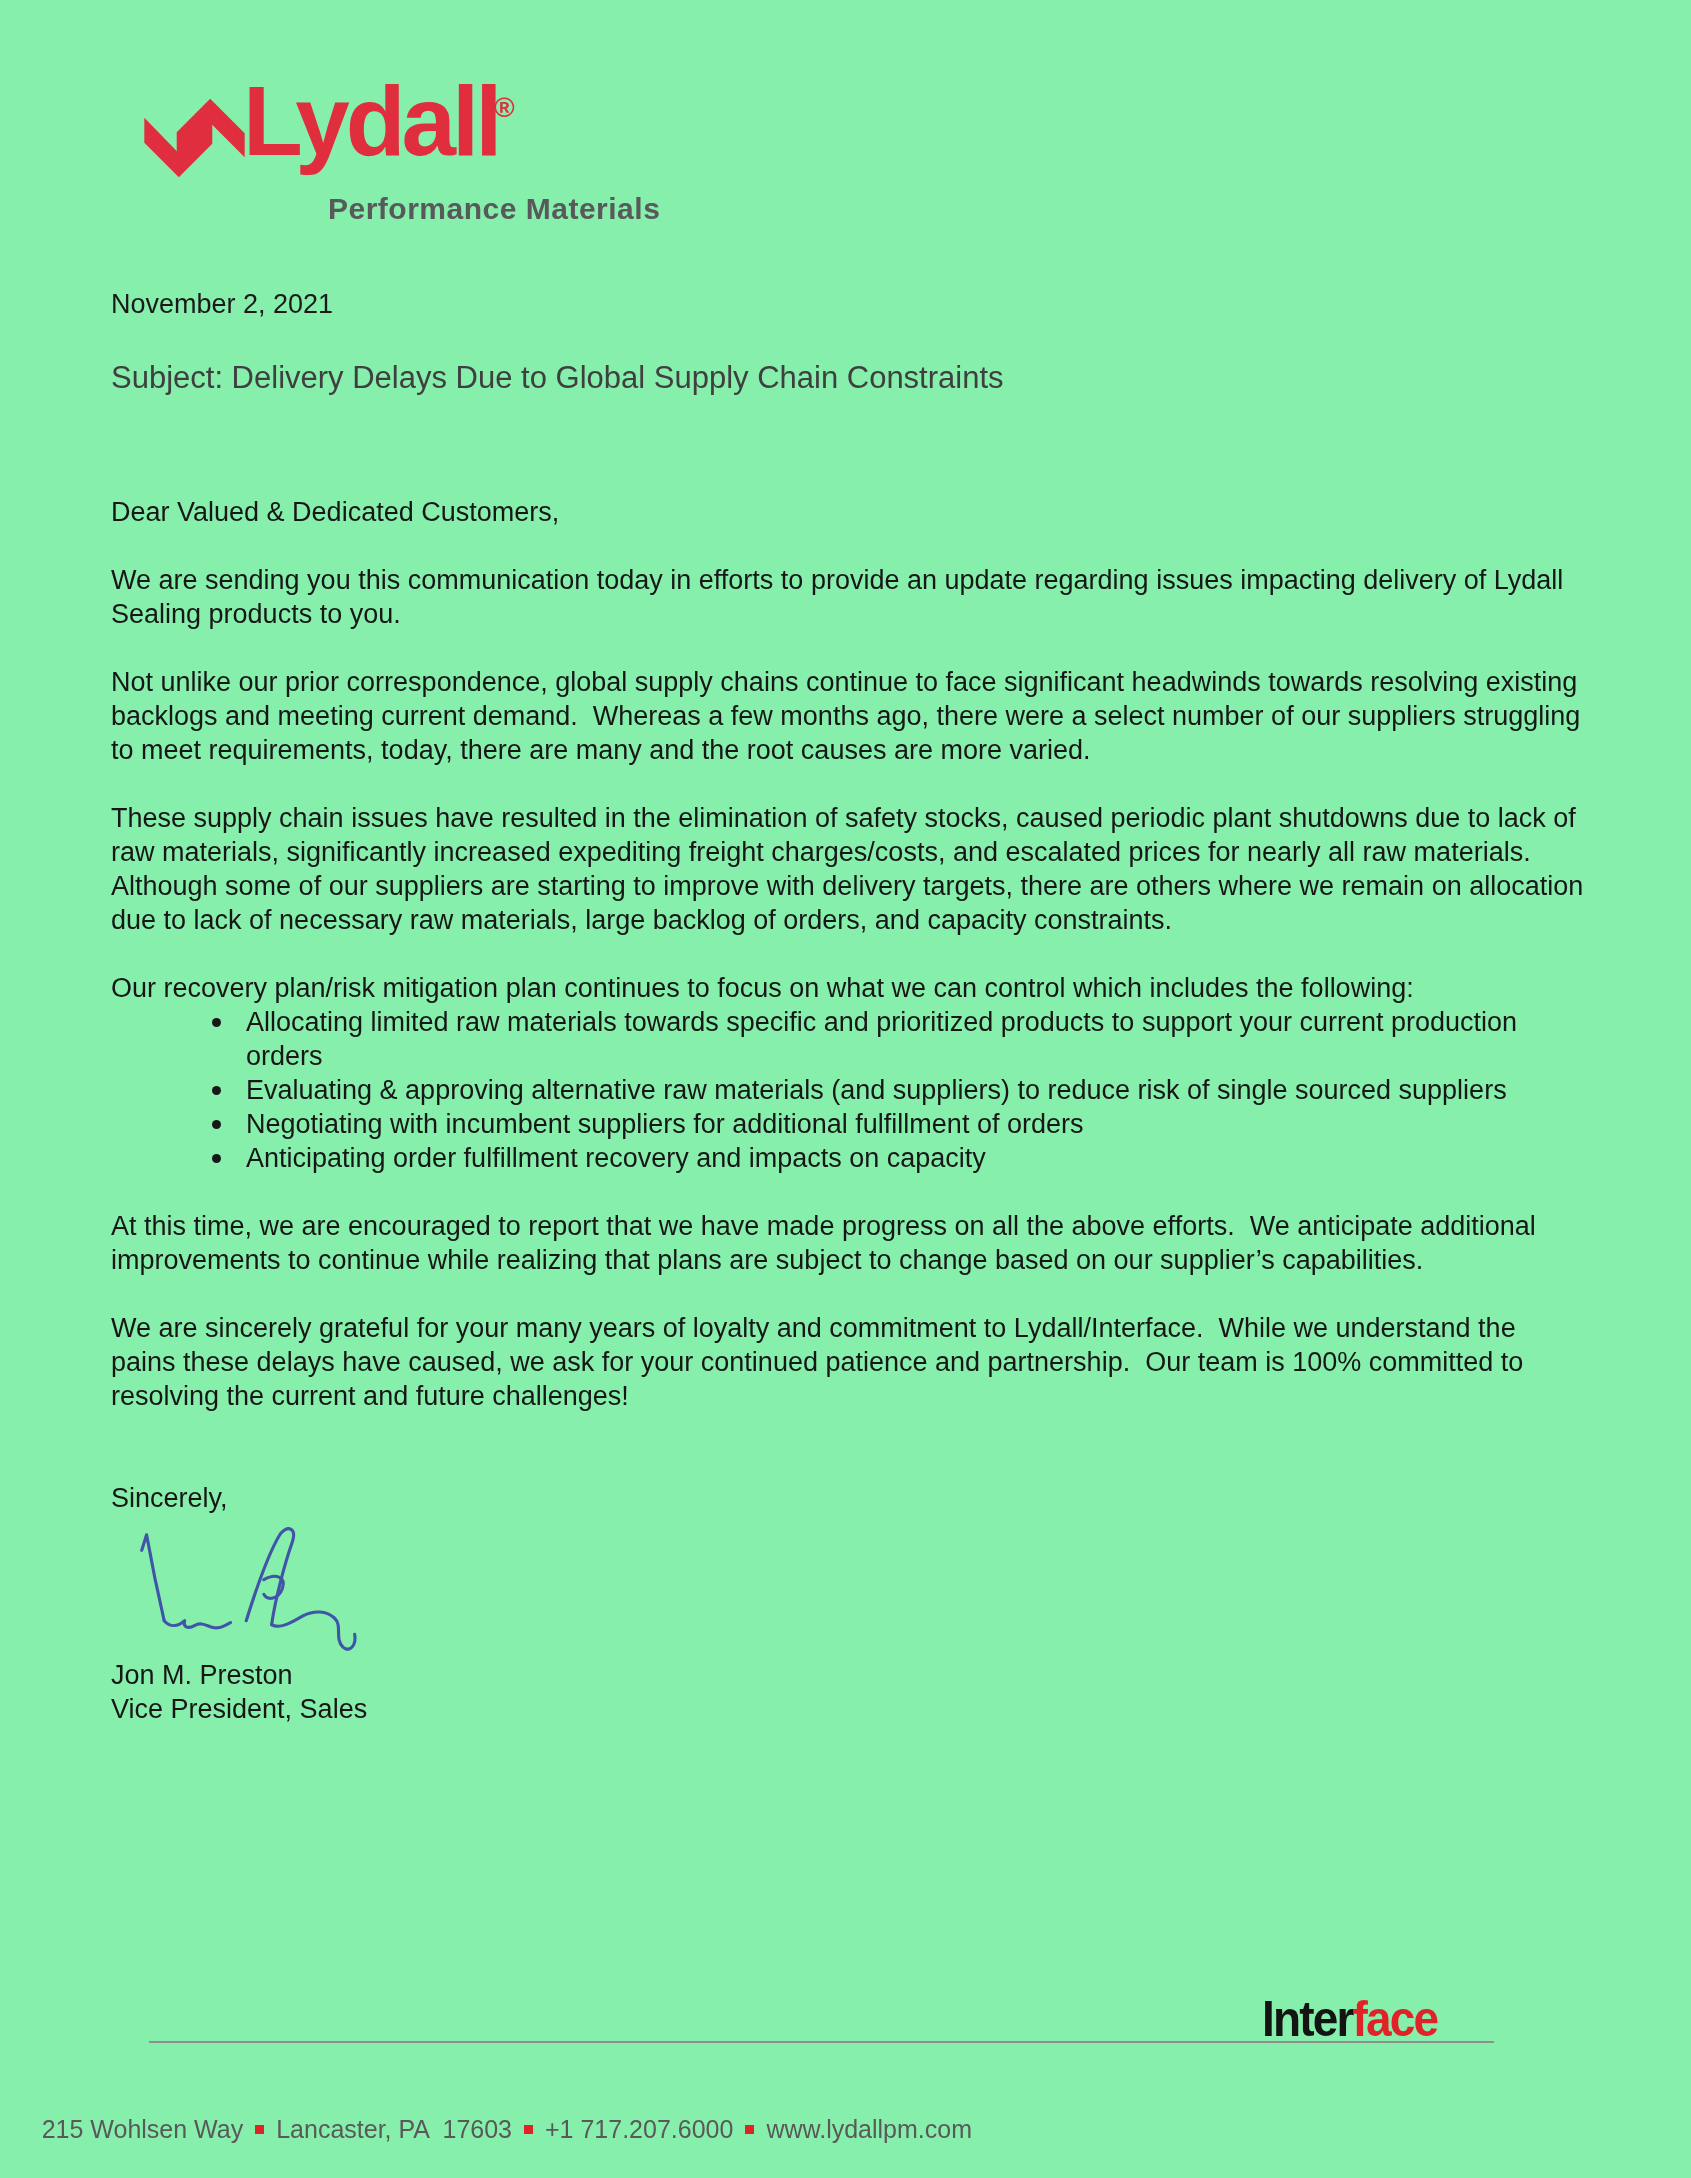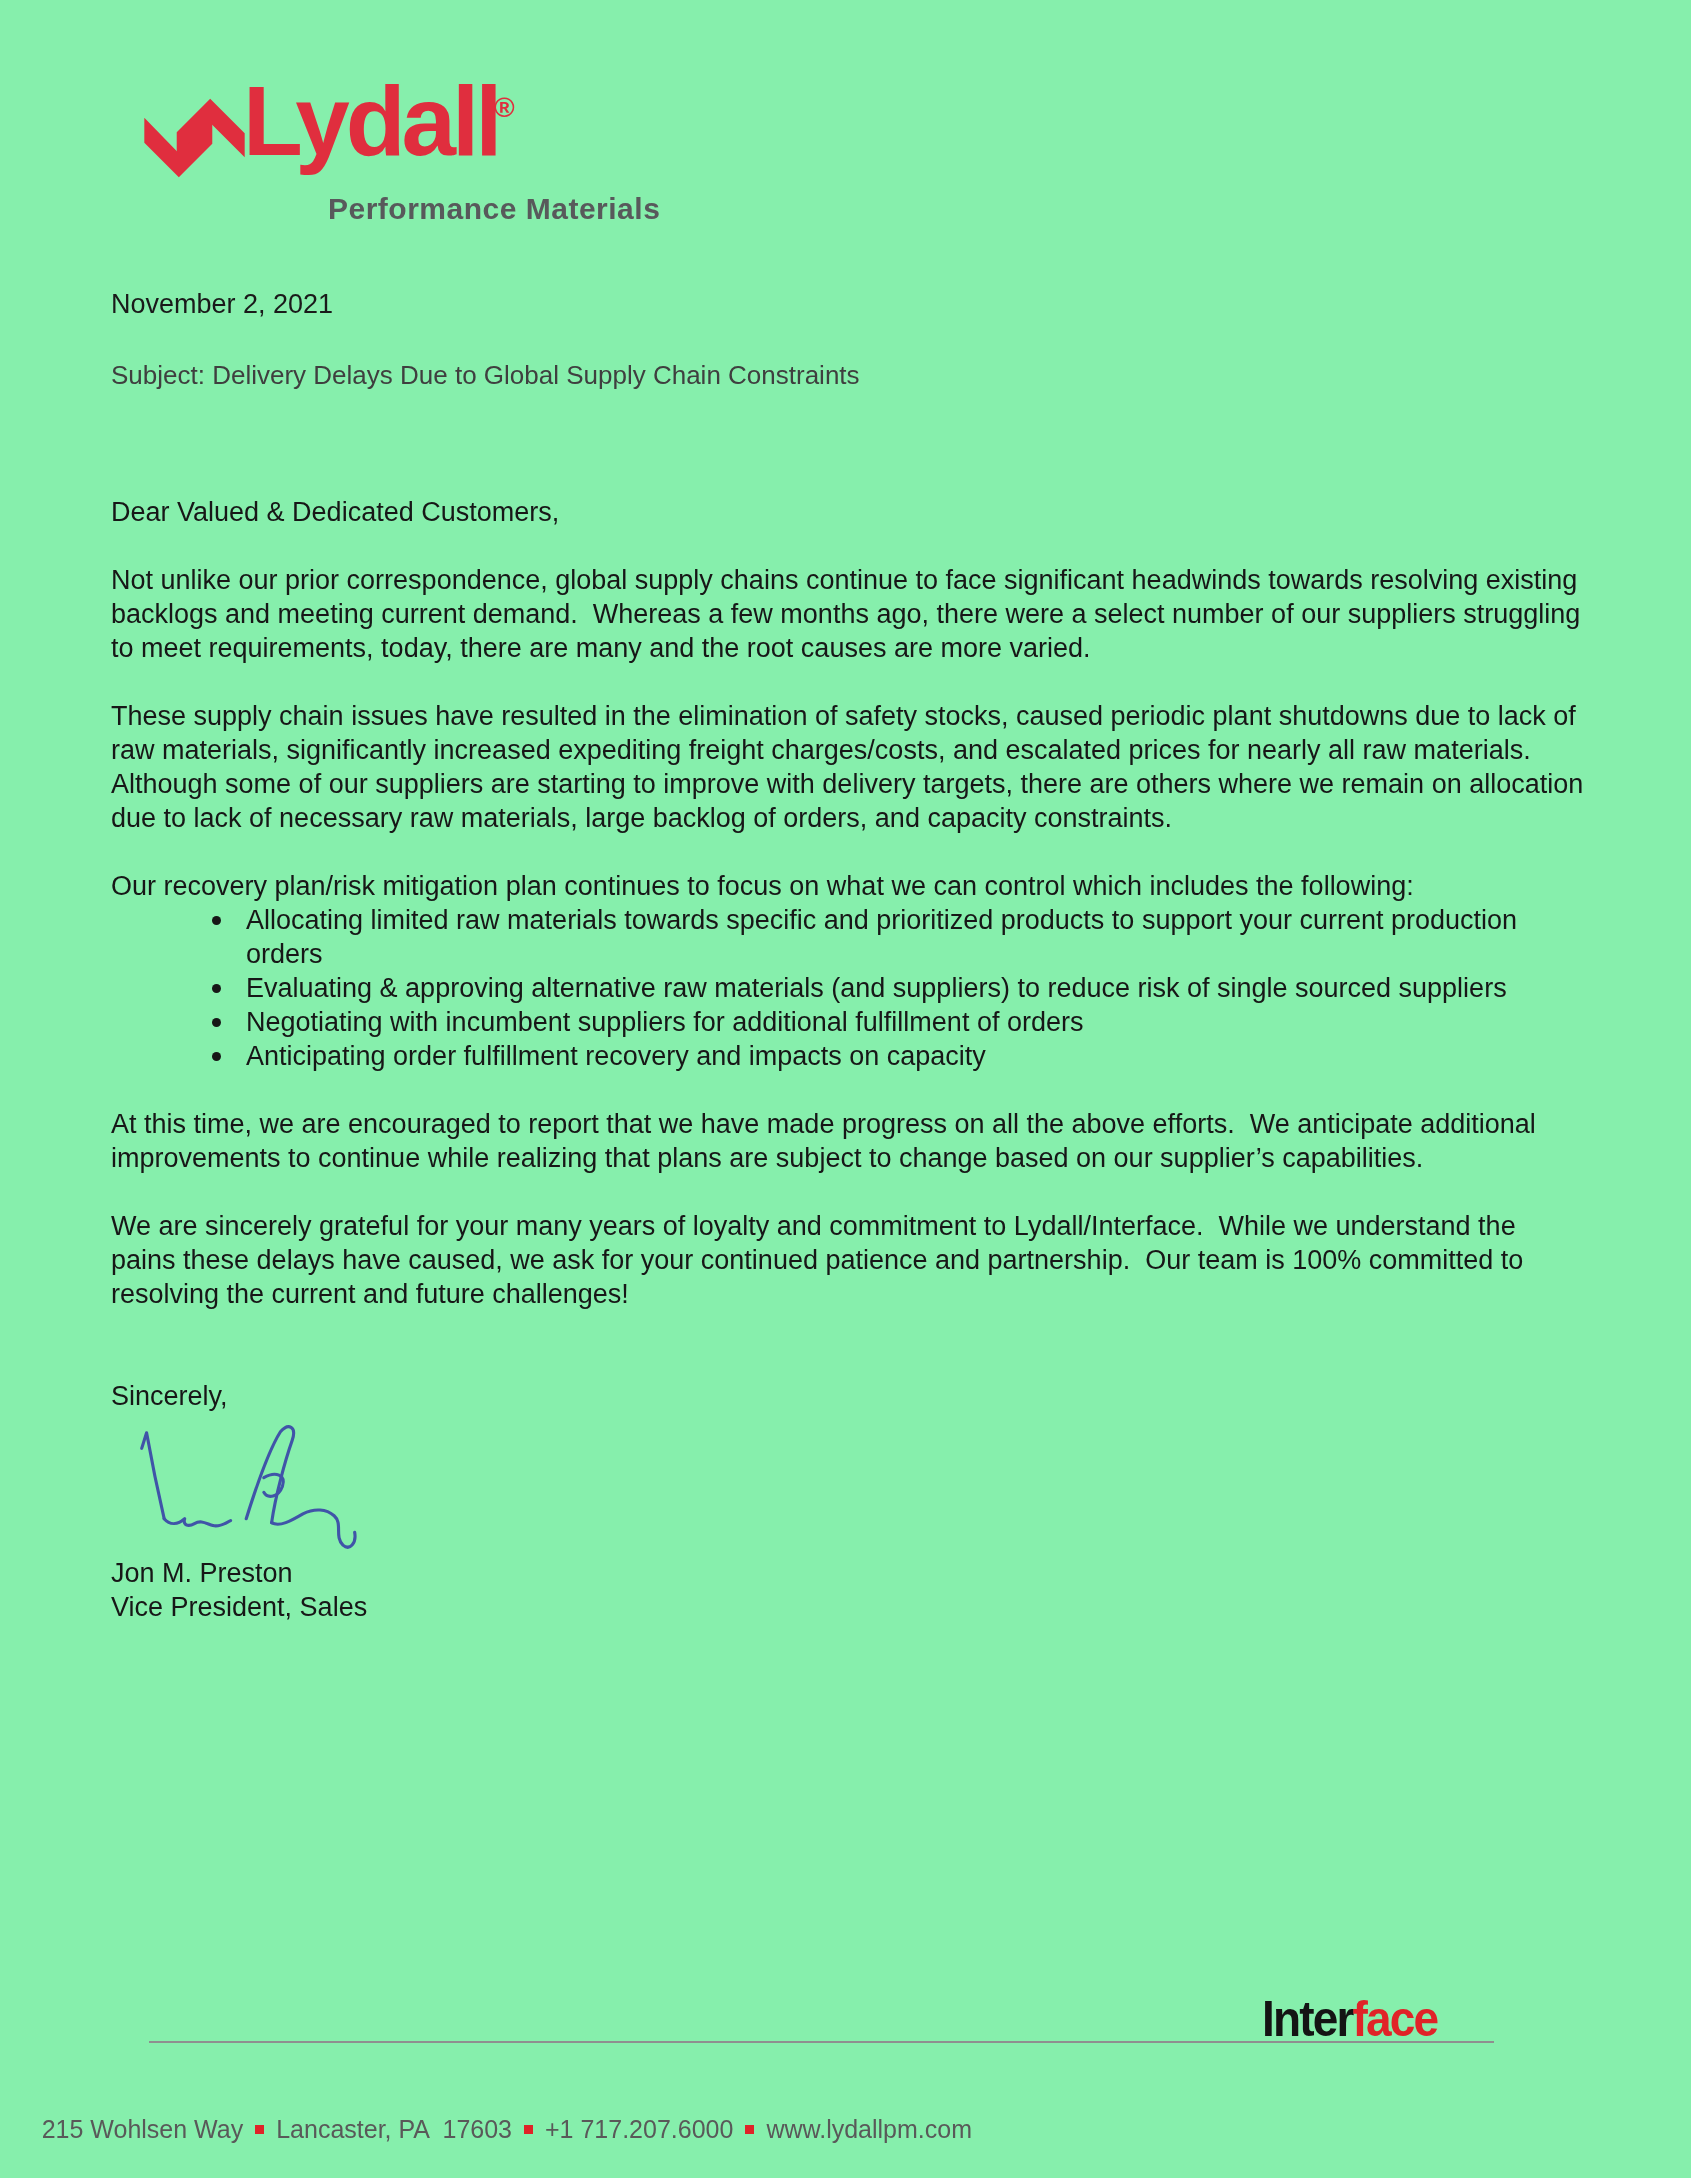--- a/index.html
+++ b/index.html
@@ -34,21 +34,21 @@
     font-size: 30px; font-weight: bold; color: #58595b; letter-spacing: 0.5px;
   }
 
   
   .date {
     position: absolute; left: 111px; top: 289px;
     font-size: 27px; color: #1a1a1a;
   }
   .subject {
     position: absolute; left: 111px; top: 360px;
-    font-size: 26px; color: #3f3f3f; white-space: pre-wrap;
+    font-size: 31px; color: #3f3f3f; white-space: pre-wrap;
   }
 
   
   .content {
     position: absolute; left: 111px; top: 495px; width: 1476px;
     font-size: 27px; line-height: 34px; color: #171717;
   }
   .content p { margin: 0 0 34px 0; white-space: pre-wrap; }
   .content p.no-gap { margin-bottom: 0; }
   .content ul {
@@ -101,20 +101,21 @@
     <div class="regmark">®</div>
     <div class="tagline">Performance Materials</div>
   </header>
 
   <div class="date">November 2, 2021</div>
   <div class="subject">Subject: Delivery Delays Due to Global Supply Chain Constraints</div>
 
   <main class="content">
     <p>Dear Valued &amp; Dedicated Customers,</p>
 
+    <p>We are sending you this communication today in efforts to provide an update regarding issues impacting delivery of Lydall Sealing products to you.</p>
     <p>Not unlike our prior correspondence, global supply chains continue to face significant headwinds towards resolving existing backlogs and meeting current demand.  Whereas a few months ago, there were a select number of our suppliers struggling to meet requirements, today, there are many and the root causes are more varied.</p>
     <p>These supply chain issues have resulted in the elimination of safety stocks, caused periodic plant shutdowns due to lack of raw materials, significantly increased expediting freight charges/costs, and escalated prices for nearly all raw materials.  Although some of our suppliers are starting to improve with delivery targets, there are others where we remain on allocation due to lack of necessary raw materials, large backlog of orders, and capacity constraints.</p>
     <p class="no-gap">Our recovery plan/risk mitigation plan continues to focus on what we can control which includes the following:</p>
 
     <ul>
       <li>Allocating limited raw materials towards specific and prioritized products to support your current production orders</li>
       <li>Evaluating &amp; approving alternative raw materials (and suppliers) to reduce risk of single sourced suppliers</li>
       <li>Negotiating with incumbent suppliers for additional fulfillment of orders</li>
       <li>Anticipating order fulfillment recovery and impacts on capacity</li>
     </ul>

